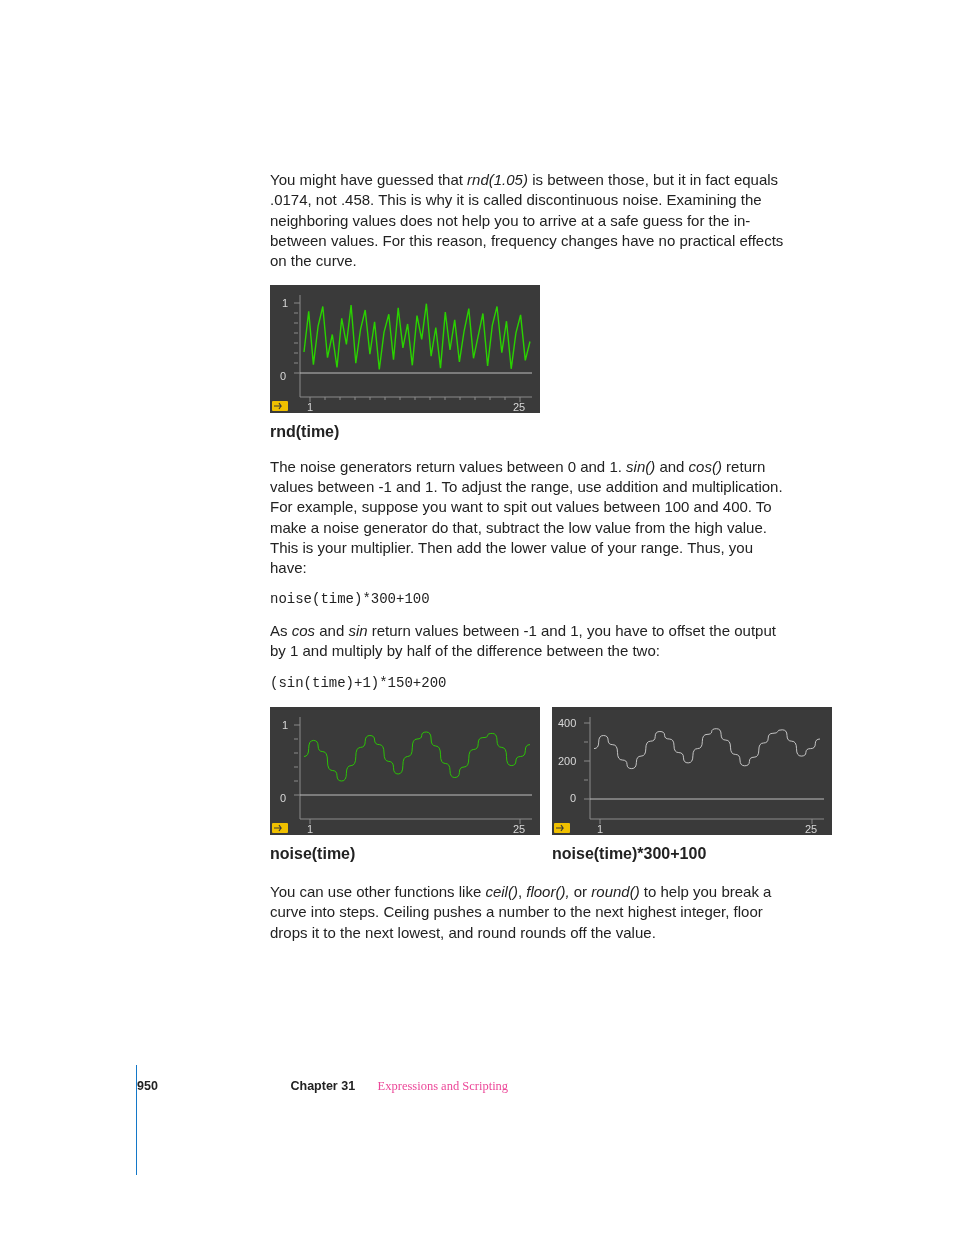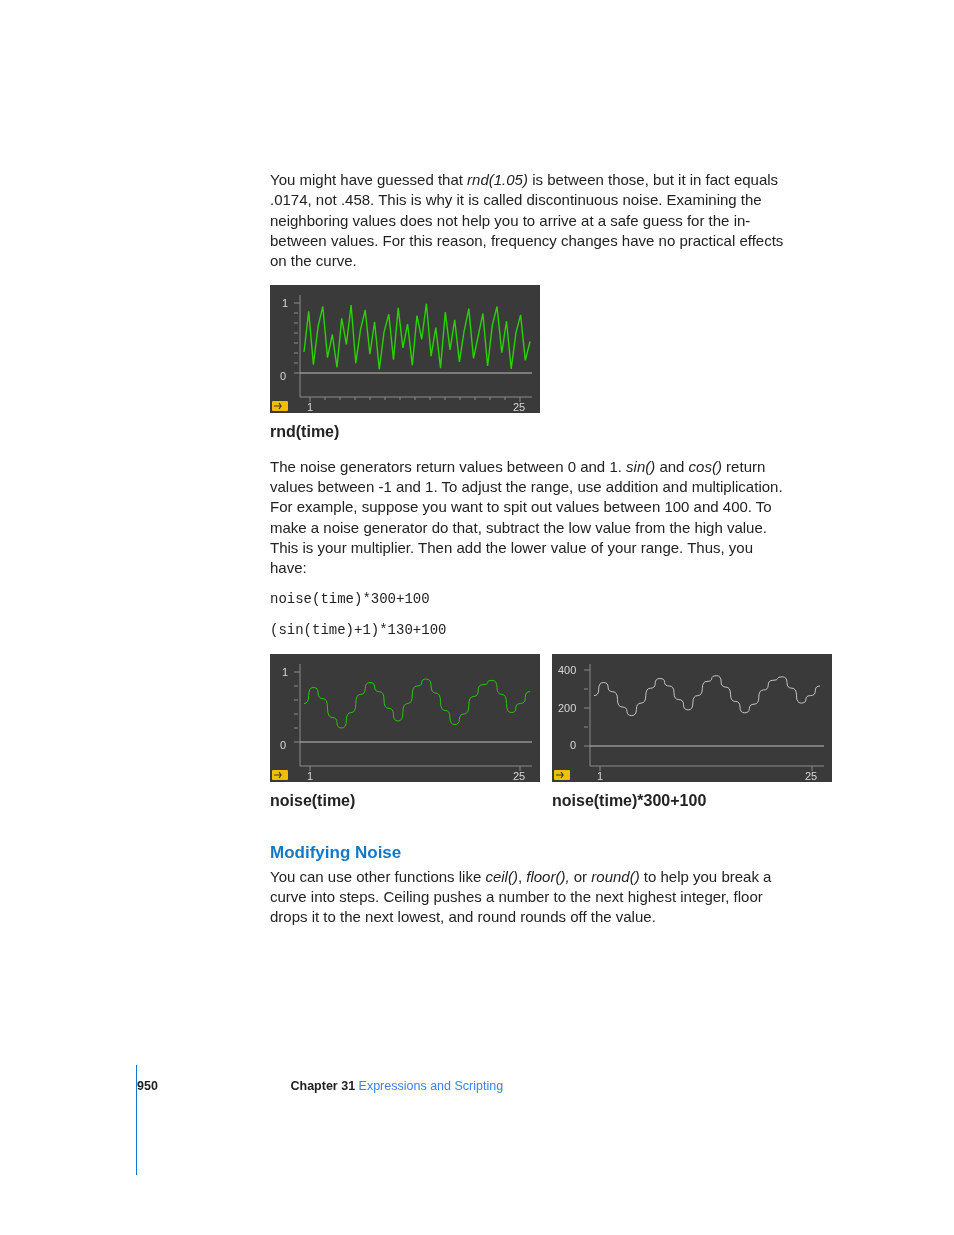--- a/index.html
+++ b/index.html
@@ -64,21 +64,21 @@
   .footer {
     position: absolute;
     left: 0;
     right: 0;
     bottom: 140px;
     padding-left: 117px;
     font-size: 12.5px;
   }
   .footer .pnum { font-weight: 700; display: inline-block; width: 150px; margin-left: 20px; }
   .footer .chap { font-weight: 700; margin-top: 24px; }
-  .footer .chtitle { color: #3b82f6; margin-left: 0; }
+  .footer .chtitle { color: #ec4899; margin-left: 19px; font-family: Liberation Serif, serif; }
 
   
   .axis { stroke: #8a8a8a; stroke-width: 1; }
   .grid-tick { stroke: #8a8a8a; stroke-width: 1; }
   .zero-line { stroke: #bdbdbd; stroke-width: 1; }
   .curve-rnd { fill: none; stroke: #2ad200; stroke-width: 1.4; }
   .curve-smooth-a { fill: none; stroke: #2ad200; stroke-width: 0.9; }
   .curve-smooth-b { fill: none; stroke: #d2d2d2; stroke-width: 0.9; }
   .axis-label { fill: #d8d8d8; font-size: 11px; font-family: "Segoe UI", Arial, sans-serif; }
   .corner-icon { fill: #f0c000; }
@@ -148,21 +148,24 @@
       </g>
     </svg>
   </div>
   <div class="chart-caption">rnd(time)</div>
 
   <p class="body">
     <span>The noise generators return values between 0 and 1. </span><span class="italic">sin()</span><span> and </span><span class="italic">cos()</span><span> return values between -1 and 1. To adjust the range, use addition and multiplication. For example, suppose you want to spit out values between 100 and 400. To make a noise generator do that, subtract the low value from the high value. This is your multiplier. Then add the lower value of your range. Thus, you have:</span>
   </p>
   <div class="code">noise(time)*300+100</div>
 
-  <div class="code">(sin(time)+1)*130+100</div>
+  <p class="body">
+    <span>As </span><span class="italic">cos</span><span> and </span><span class="italic">sin</span><span> return values between -1 and 1, you have to offset the output by 1 and multiply by half of the difference between the two:</span>
+  </p>
+  <div class="code">(sin(time)+1)*150+200</div>
 
   <div class="pair-row">
     <div class="pair-col">
       <svg class="chart" width="270" height="128" viewBox="0 0 270 128">
         <rect x="0" y="0" width="270" height="128" fill="#3a3a3a"></rect>
         <g class="axis-label">
           <text x="12" y="22">1</text>
           <text x="10" y="95">0</text>
         </g>
         <g>
@@ -217,21 +220,20 @@
         <path id="noise-b-path" class="curve-smooth-b" d="M 42.0 41.6 Q 46.7 41.6 46.7 35.1 Q 46.7 28.5 51.4 28.5 Q 56.1 28.5 56.1 33.1 Q 56.1 37.7 60.8 37.7 Q 65.5 37.7 65.5 45.4 Q 65.5 53.0 70.3 53.0 Q 75.0 53.0 75.0 57.3 Q 75.0 61.6 79.7 61.6 Q 84.4 61.6 84.4 55.3 Q 84.4 49.1 89.1 49.1 Q 93.8 49.1 93.8 41.7 Q 93.8 34.2 98.5 34.2 Q 103.2 34.2 103.2 29.4 Q 103.2 24.5 107.9 24.5 Q 112.6 24.5 112.6 28.3 Q 112.6 32.0 117.3 32.0 Q 122.0 32.0 122.0 38.8 Q 122.0 45.6 126.8 45.6 Q 131.5 45.6 131.5 50.8 Q 131.5 55.9 136.2 55.9 Q 140.9 55.9 140.9 48.8 Q 140.9 41.6 145.6 41.6 Q 150.3 41.6 150.3 34.5 Q 150.3 27.4 155.0 27.4 Q 159.7 27.4 159.7 24.6 Q 159.7 21.7 164.4 21.7 Q 169.1 21.7 169.1 27.4 Q 169.1 33.1 173.8 33.1 Q 178.5 33.1 178.5 40.2 Q 178.5 47.4 183.3 47.4 Q 188.0 47.4 188.0 53.0 Q 188.0 58.8 192.7 58.8 Q 197.4 58.8 197.4 54.5 Q 197.4 50.2 202.1 50.2 Q 206.8 50.2 206.8 43.1 Q 206.8 36.0 211.5 36.0 Q 216.2 36.0 216.2 31.1 Q 216.2 26.3 220.9 26.3 Q 225.6 26.3 225.6 24.6 Q 225.6 22.8 230.3 22.8 Q 235.0 22.8 235.0 28.5 Q 235.0 34.2 239.8 34.2 Q 244.5 34.2 244.5 41.7 Q 244.5 49.1 249.2 49.1 Q 253.9 49.1 253.9 45.4 Q 253.9 41.6 258.6 41.6 Q 263.3 41.6 263.3 36.8 Q 263.3 32.0 268.0 32.0"></path>
         <g transform="translate(2,116)">
           <rect class="corner-icon" x="0" y="0" width="16" height="10" rx="1"></rect>
           <path d="M2 5 L9 5 L7 2 M9 5 L7 8" stroke="#3a3a3a" stroke-width="1.2" fill="none"></path>
         </g>
       </svg>
       <div class="chart-caption">noise(time)*300+100</div>
     </div>
   </div>
 
-  <h3 class="section">Modifying Noise</h3>
   <p class="body">
     <span>You can use other functions like </span><span class="italic">ceil()</span><span>, </span><span class="italic">floor(),</span><span> or </span><span class="italic">round()</span><span> to help you break a curve into steps. Ceiling pushes a number to the next highest integer, floor drops it to the next lowest, and round rounds off the value.</span>
   </p>
 
   <div class="footer">
     <span class="pnum">950</span>
     <span class="chap">Chapter 31</span>
     <span class="chtitle">Expressions and Scripting</span>
   </div>
 </div>

